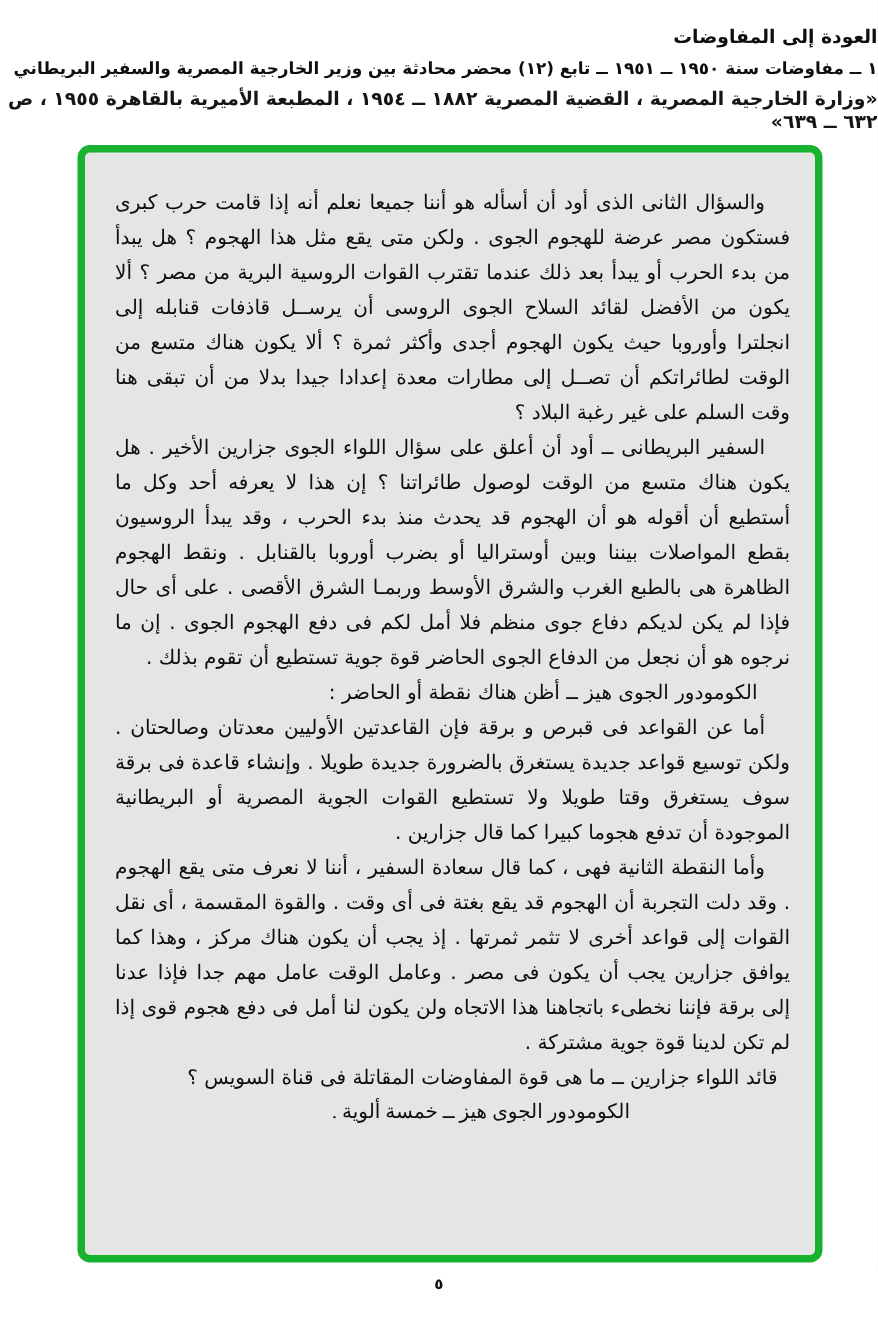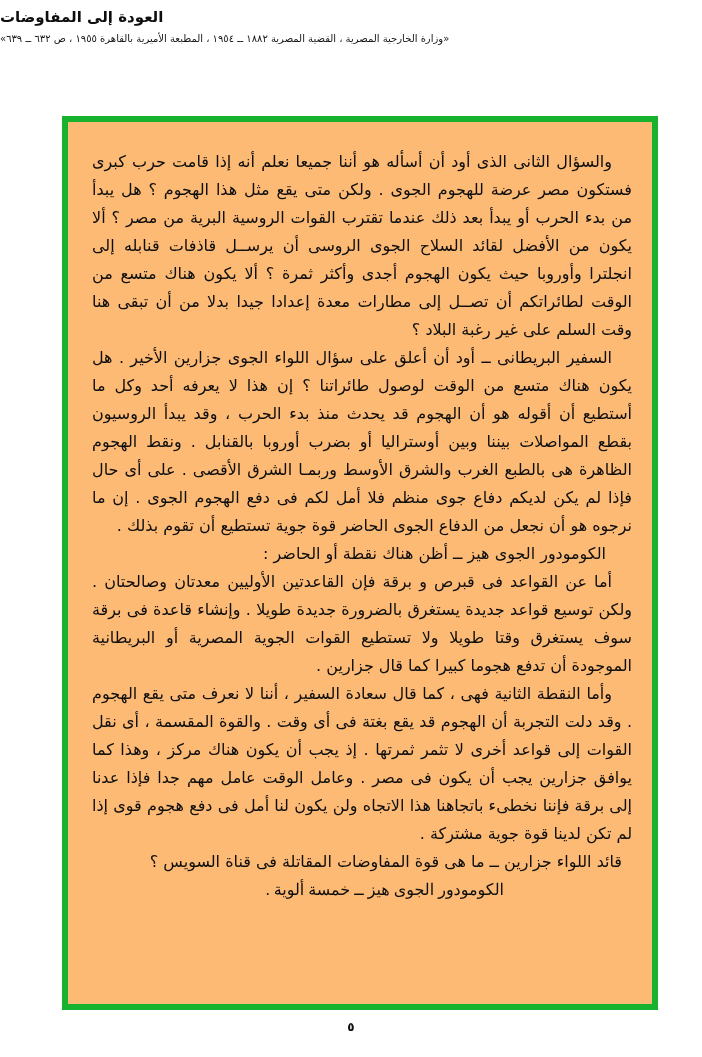--- a/index.html
+++ b/index.html
@@ -4,31 +4,31 @@
 <style>
   html,body{margin:0;padding:0;background:#ffffff;}
   .page{
     position:relative;
     width:702px;height:1057px;
     background:#ffffff;
     font-family:"DejaVu Sans",sans-serif;
     color:#0e0e0e;
     overflow:hidden;
   }
-  .header{position:absolute;top:8px;left:0;right:0;text-align:left;direction:rtl;}
+  .header{position:absolute;top:20px;left:0;right:0;text-align:right;direction:rtl;}
   .title{font-size:15px;font-weight:bold;letter-spacing:0;}
   .subtitle{
     font-size:13.5px;font-weight:bold;margin-top:9px;
     white-space:nowrap;direction:rtl;
   }
-  .source{font-size:10px;font-weight:normal;margin-top:7px;direction:rtl;color:#151515;}
+  .source{font-size:15px;font-weight:bold;margin-top:7px;direction:rtl;color:#151515;}
   .frame{
     position:absolute;left:62px;top:116px;width:596px;height:894px;
-    border:6px solid #17b22e;border-radius:0;box-sizing:border-box;
-    background:#fdba74;
+    border:6px solid #17b22e;border-radius:10px;box-sizing:border-box;
+    background:#e5e5e5;
   }
   .body-text{
     position:absolute;top:0;left:0;right:0;bottom:0;
     padding:26px 20px 0 24px;
     direction:rtl;text-align:justify;
     font-size:16px;line-height:28px;
     overflow:hidden;
   }
   .body-text p{margin:0;}
   .para{text-indent:20px;}
@@ -45,20 +45,21 @@
     text-align:center;font-size:12px;font-weight:bold;
   }
 </style>
 </head>
 <body>
 
 <div class="page">
 
   <div class="header">
     <div class="title">العودة إلى المفاوضات</div>
+    <div class="subtitle">١ ــ مفاوضات سنة ١٩٥٠ ــ ١٩٥١ ــ تابع (١٢) محضر محادثة بين وزير الخارجية المصرية والسفير البريطاني</div>
     <div class="source">«وزارة الخارجية المصرية ، القضية المصرية ١٨٨٢ ــ ١٩٥٤ ، المطبعة الأميرية بالقاهرة ١٩٥٥ ، ص ٦٣٢ ــ ٦٣٩»</div>
   </div>
 
   <div class="frame" style="border-color: rgb(23, 178, 46);">
     <div class="body-text">
       <p class="para p0">والسؤال الثانى الذى أود أن أسأله هو أننا جميعا نعلم أنه إذا قامت حرب كبرى فستكون مصر عرضة للهجوم الجوى . ولكن متى يقع مثل هذا الهجوم ؟ هل يبدأ من بدء الحرب أو يبدأ بعد ذلك عندما تقترب القوات الروسية البرية من مصر ؟ ألا يكون من الأفضل لقائد السلاح الجوى الروسى أن يرســل قاذفات قنابله إلى انجلترا وأوروبا حيث يكون الهجوم أجدى وأكثر ثمرة ؟ ألا يكون هناك متسع من الوقت لطائراتكم أن تصــل إلى مطارات معدة إعدادا جيدا بدلا من أن تبقى هنا وقت السلم على غير رغبة البلاد ؟</p>
       <p class="para p1">السفير البريطانى ــ أود أن أعلق على سؤال اللواء الجوى جزارين الأخير . هل يكون هناك متسع من الوقت لوصول طائراتنا ؟ إن هذا لا يعرفه أحد وكل ما أستطيع أن أقوله هو أن الهجوم قد يحدث منذ بدء الحرب ، وقد يبدأ الروسيون بقطع المواصلات بيننا وبين أوستراليا أو بضرب أوروبا بالقنابل . ونقط الهجوم الظاهرة هى بالطبع الغرب والشرق الأوسط وربمـا الشرق الأقصى . على أى حال فإذا لم يكن لديكم دفاع جوى منظم فلا أمل لكم فى دفع الهجوم الجوى . إن ما نرجوه هو أن نجعل من الدفاع الجوى الحاضر قوة جوية تستطيع أن تقوم بذلك .</p>
       <p class="p2">الكومودور الجوى هيز ــ أظن هناك نقطة أو الحاضر :</p>
       <p class="para p3">أما عن القواعد فى قبرص و برقة فإن القاعدتين الأوليين معدتان وصالحتان . ولكن توسيع قواعد جديدة يستغرق بالضرورة جديدة طويلا . وإنشاء قاعدة فى برقة سوف يستغرق وقتا طويلا ولا تستطيع القوات الجوية المصرية أو البريطانية الموجودة أن تدفع هجوما كبيرا كما قال جزارين .</p>
       <p class="para p4">وأما النقطة الثانية فهى ، كما قال سعادة السفير ، أننا لا نعرف متى يقع الهجوم . وقد دلت التجربة أن الهجوم قد يقع بغتة فى أى وقت . والقوة المقسمة ، أى نقل القوات إلى قواعد أخرى لا تثمر ثمرتها . إذ يجب أن يكون هناك مركز ، وهذا كما يوافق جزارين يجب أن يكون فى مصر . وعامل الوقت عامل مهم جدا فإذا عدنا إلى برقة فإننا نخطىء باتجاهنا هذا الاتجاه ولن يكون لنا أمل فى دفع هجوم قوى إذا لم تكن لدينا قوة جوية مشتركة .</p>

